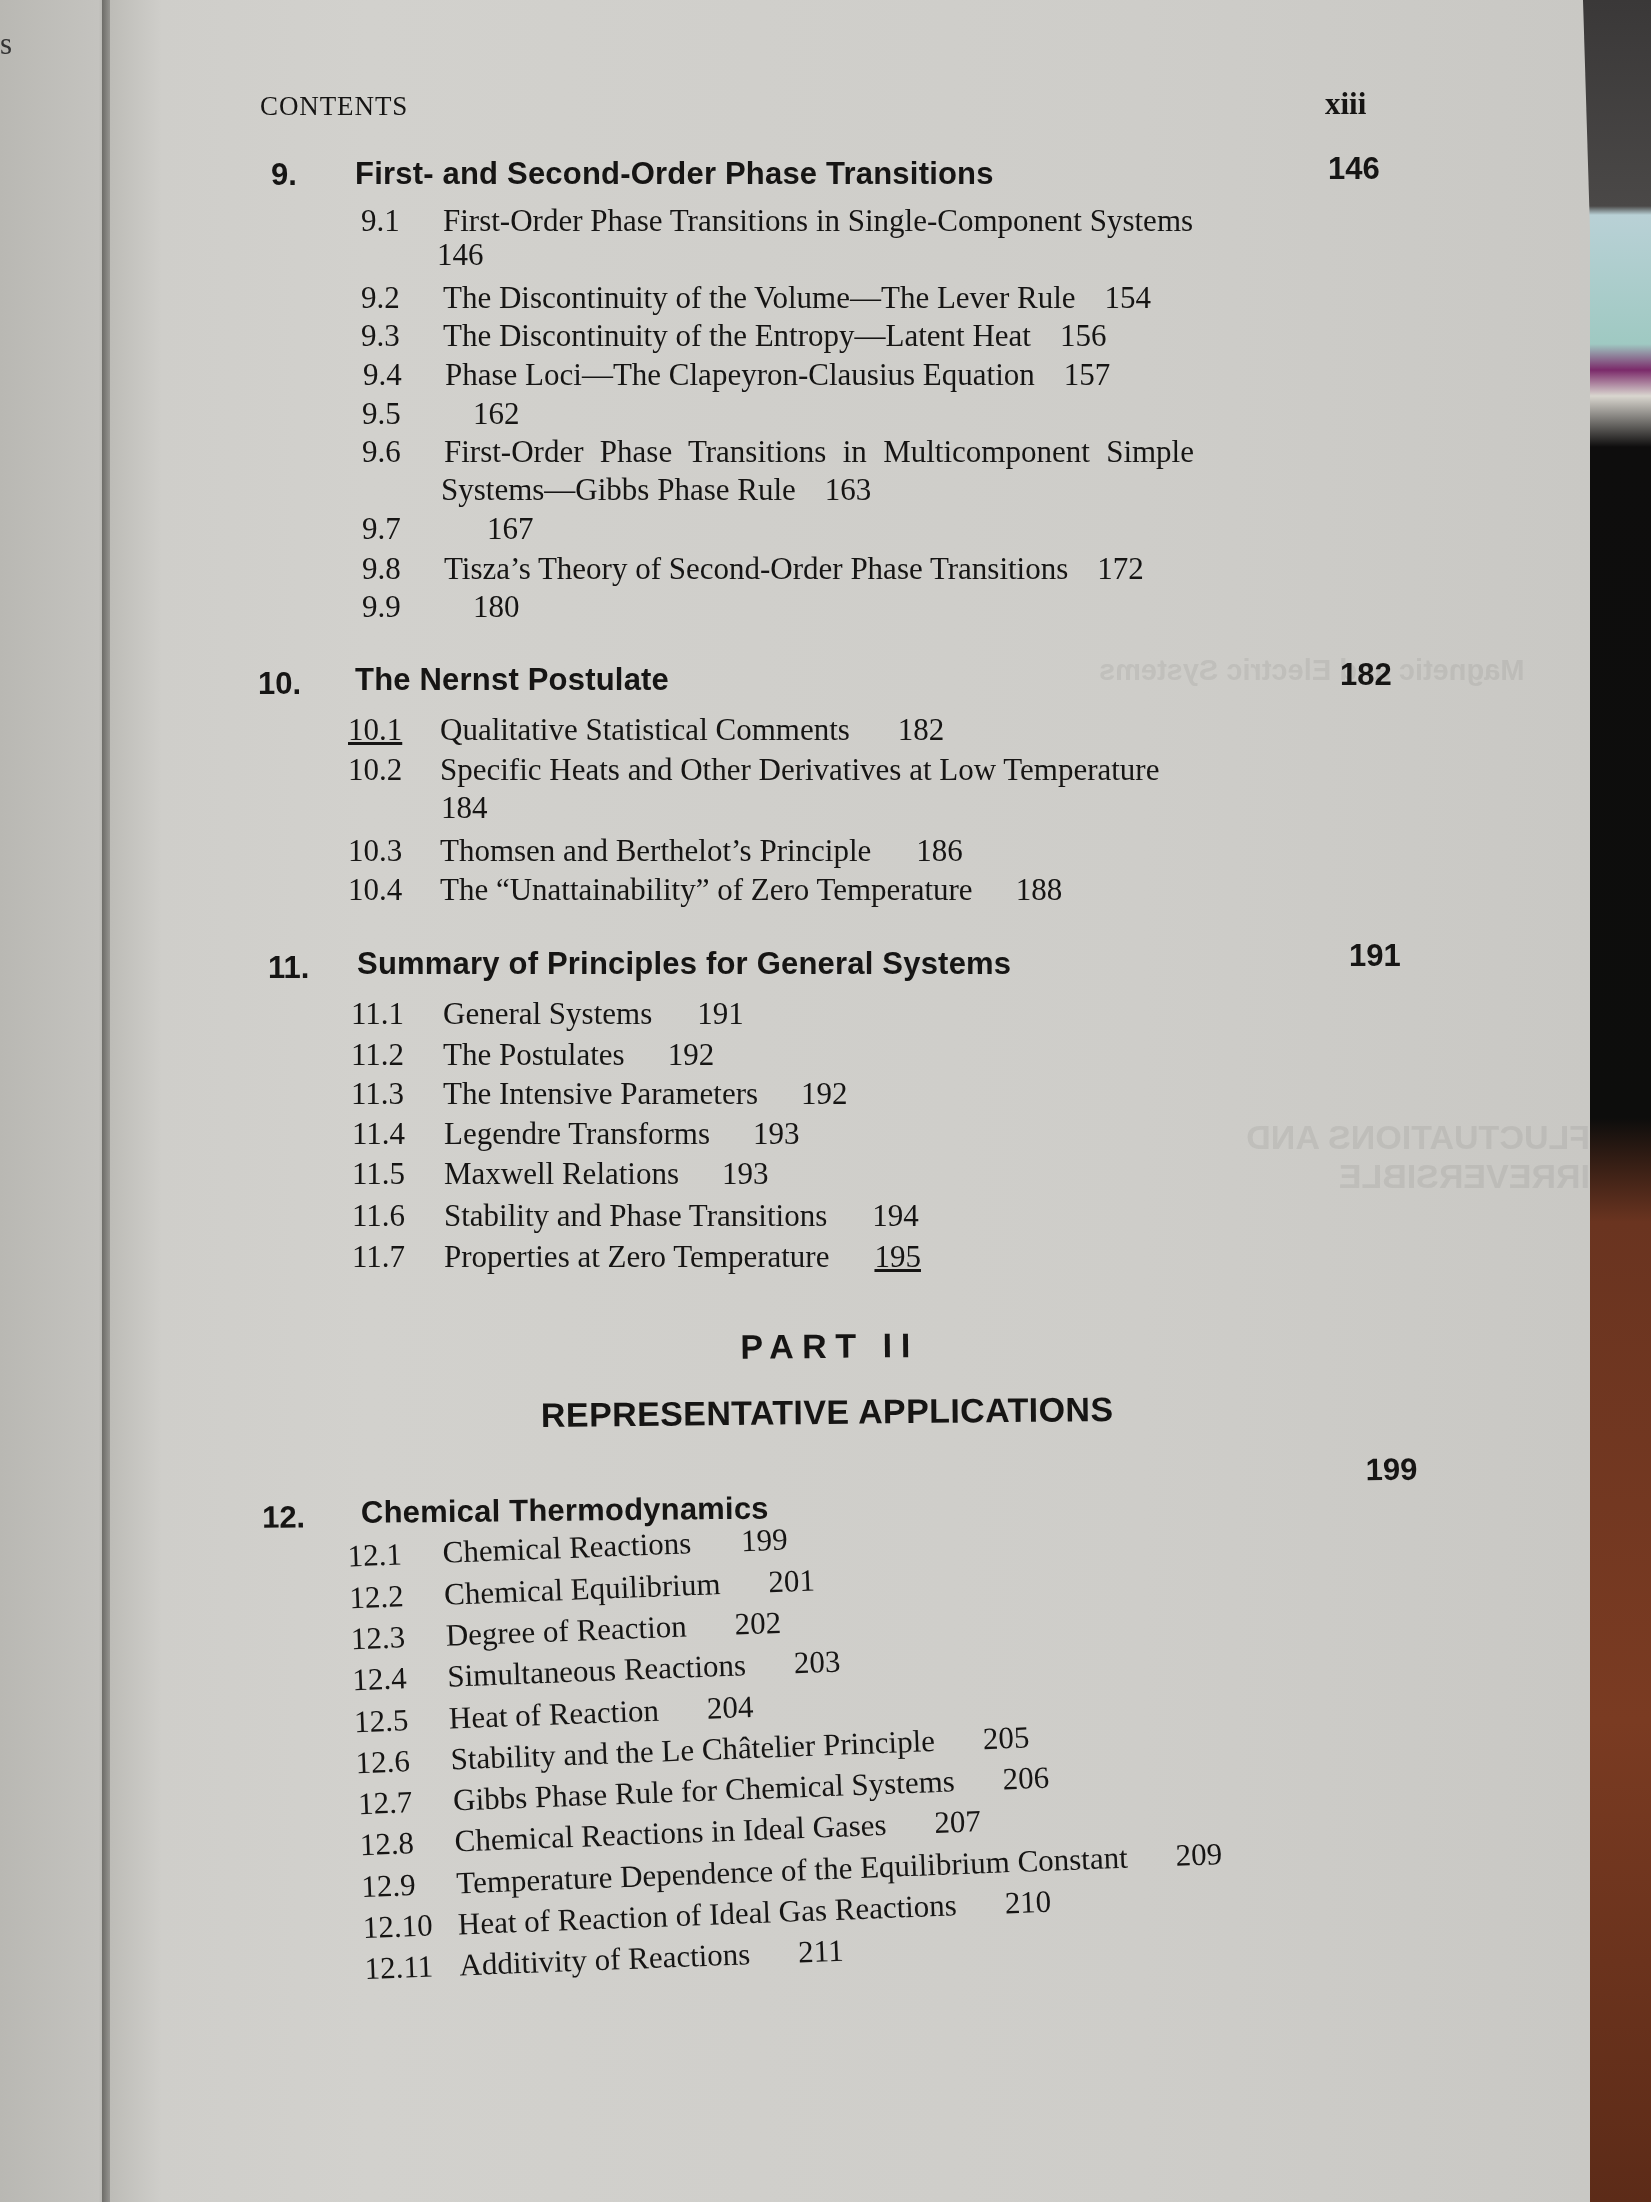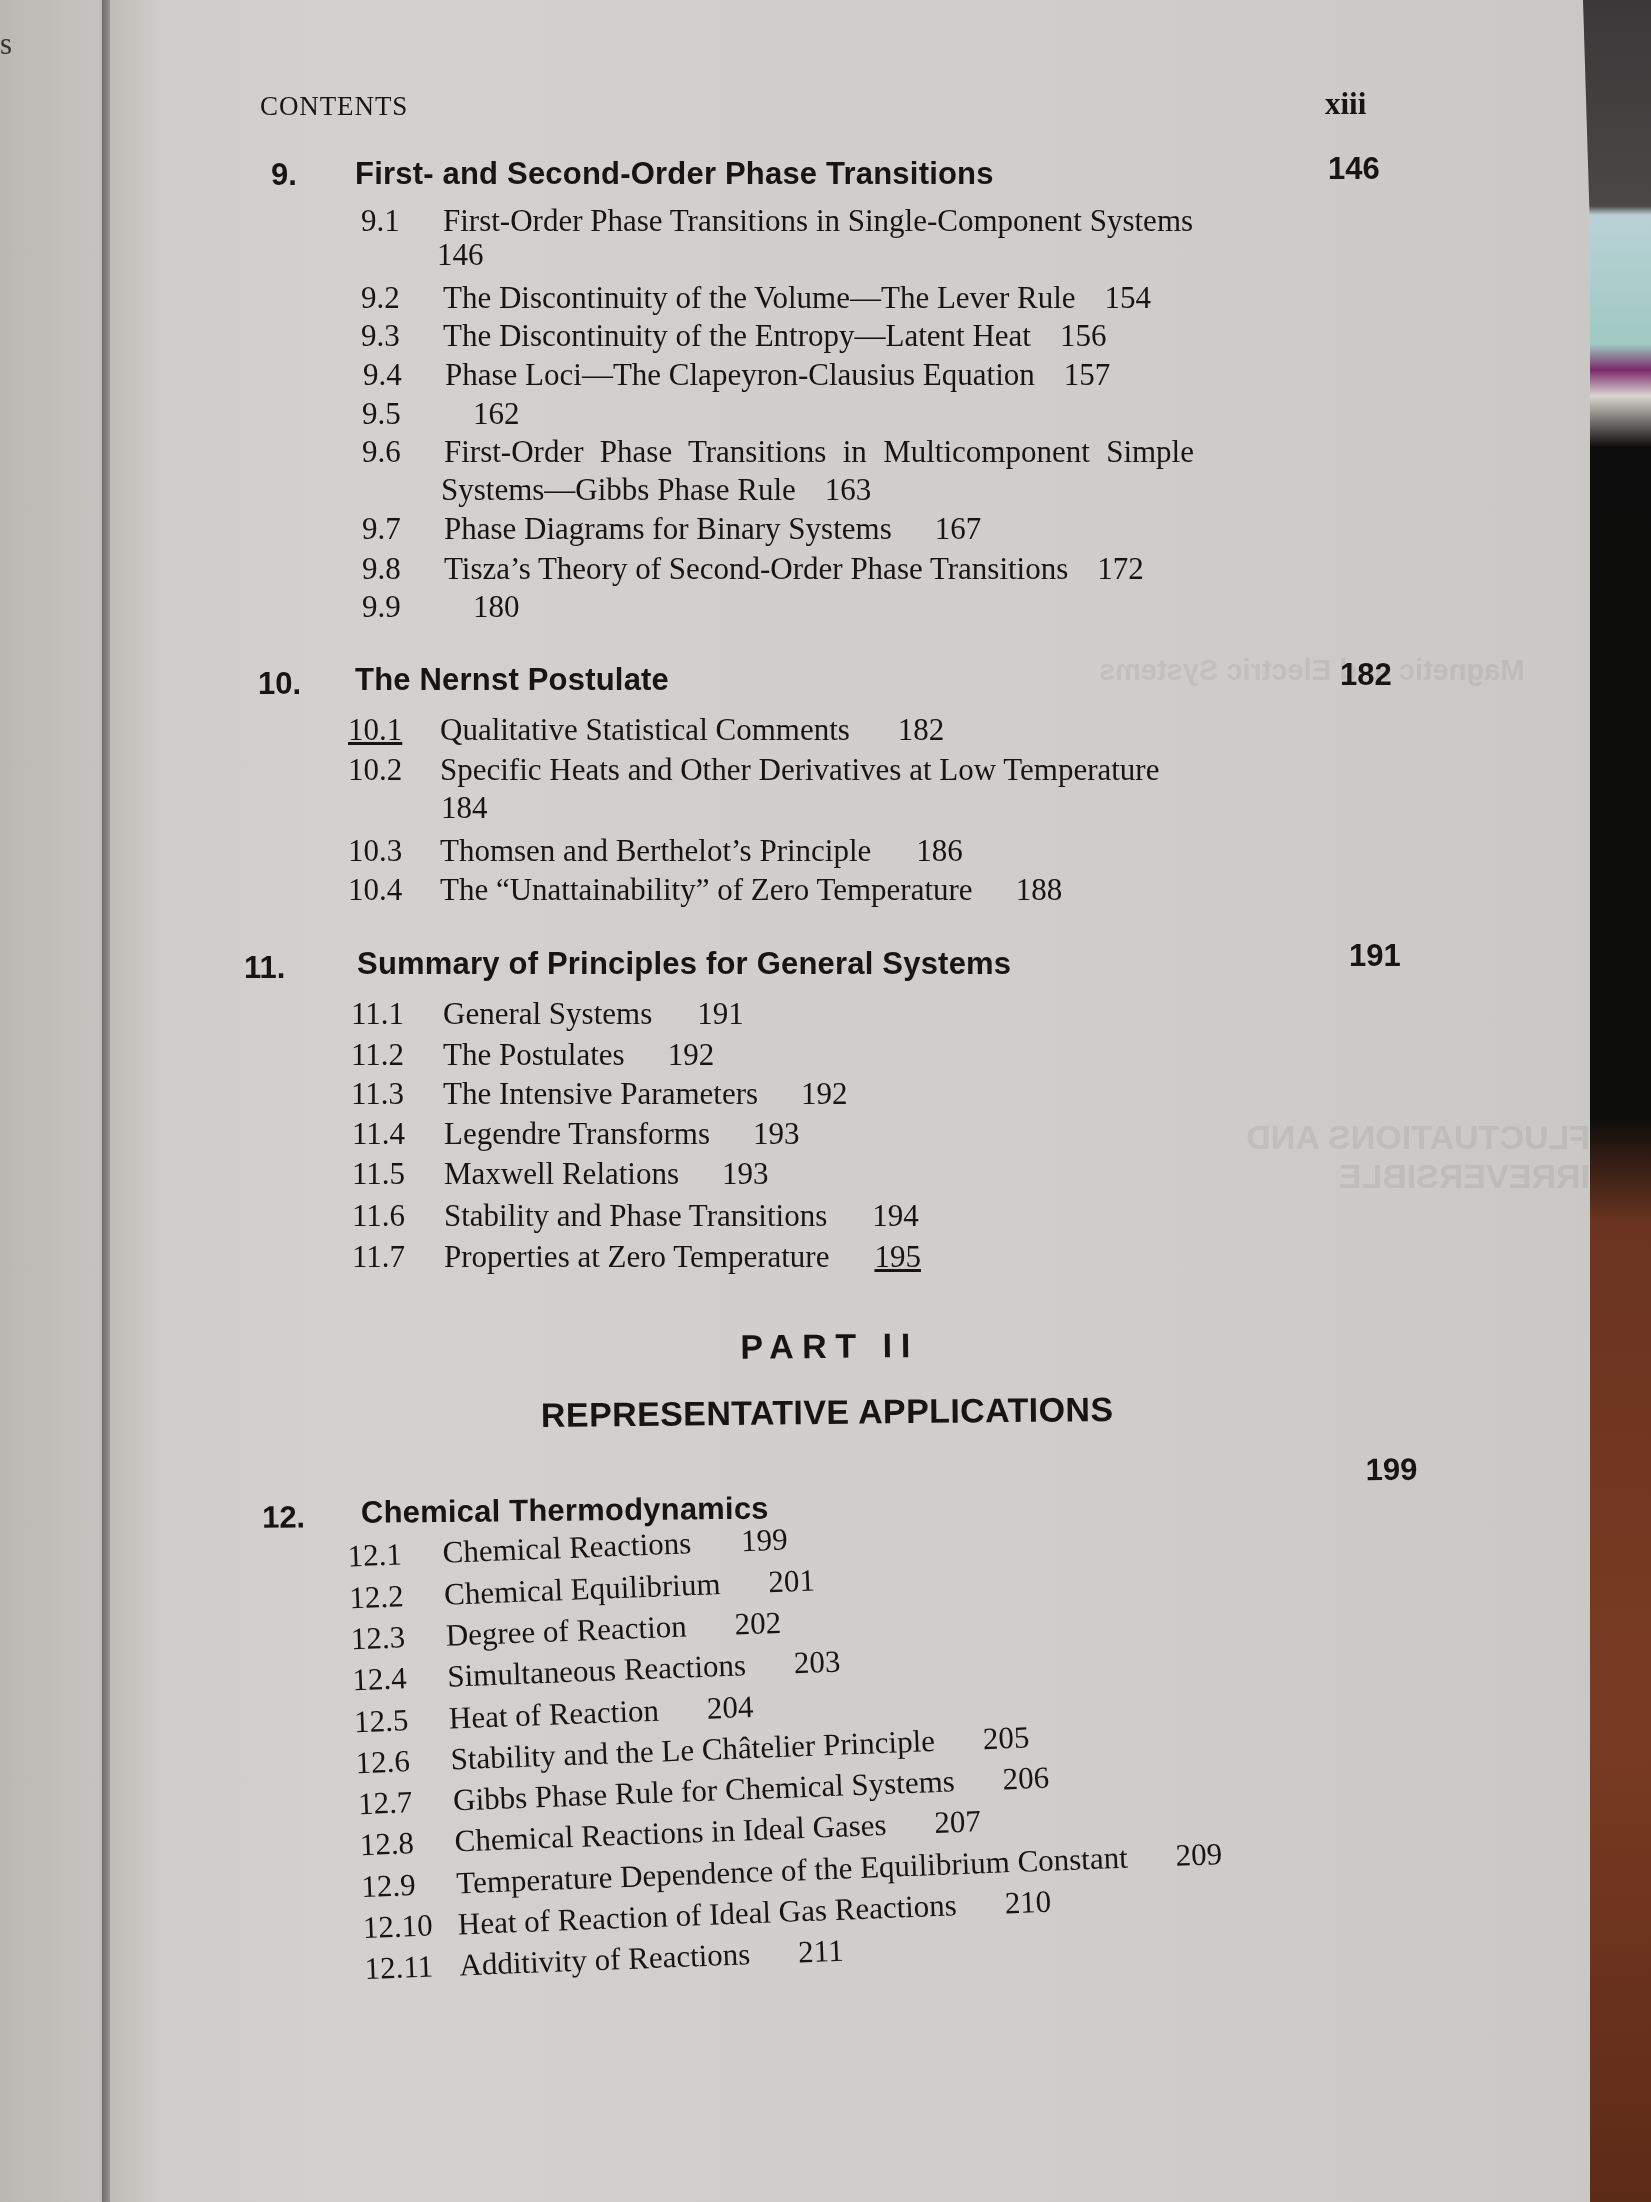--- a/index.html
+++ b/index.html
@@ -82,21 +82,20 @@
   <div class="abs ink serif sec" style="left:362px;top:434px;word-spacing:8.6px;">
     <span class="sec-num" style="word-spacing:0;">9.6</span>
     <span class="sec-title">First-Order Phase Transitions in Multicomponent Simple</span>
   </div>
   <div class="abs ink serif sec" style="left:441px;top:472px;">
     <span class="sec-title">Systems—Gibbs Phase Rule</span>
     <span class="sec-page">163</span>
   </div>
   <div class="abs ink serif sec" style="left:362px;top:511px;">
     <span class="sec-num">9.7</span>
-    <span class="sec-title">Phase Diagrams for Binary Systems</span>
     <span class="sec-page" style="margin-left:43px;">167</span>
   </div>
   <div class="abs ink serif sec" style="left:362px;top:551px;">
     <span class="sec-num">9.8</span>
     <span class="sec-title">Tisza’s Theory of Second-Order Phase Transitions</span>
     <span class="sec-page">172</span>
   </div>
   <div class="abs ink serif sec" style="left:362px;top:589px;">
     <span class="sec-num">9.9</span>
     <span class="sec-page">180</span>
@@ -124,21 +123,21 @@
     <span class="sec-page" style="margin-left:45px;">186</span>
   </div>
   <div class="abs ink serif sec" style="left:348px;top:872px;">
     <span class="sec-num" style="width:92px;">10.4</span>
     <span class="sec-title">The “Unattainability” of Zero Temperature</span>
     <span class="sec-page" style="margin-left:43px;">188</span>
   </div>
 </div>
 
 <div>
-  <div class="abs ink sans ch-num" style="left:244px;top:950px;">11.</div>
+  <div class="abs ink sans ch-num" style="left:268px;top:950px;">11.</div>
   <div class="abs ink sans ch-title" style="left:357px;top:946px;text-align:right;">Summary of Principles for General Systems</div>
   <div class="abs ink sans ch-page" style="left:1349px;top:938px;">191</div>
 
   <div class="abs ink serif sec" style="left:351px;top:996px;">
     <span class="sec-num" style="width:92px;">11.1</span>
     <span class="sec-title">General Systems</span>
     <span class="sec-page" style="margin-left:45px;">191</span>
   </div>
   <div class="abs ink serif sec" style="left:351px;top:1037px;">
     <span class="sec-num" style="width:92px;">11.2</span>

